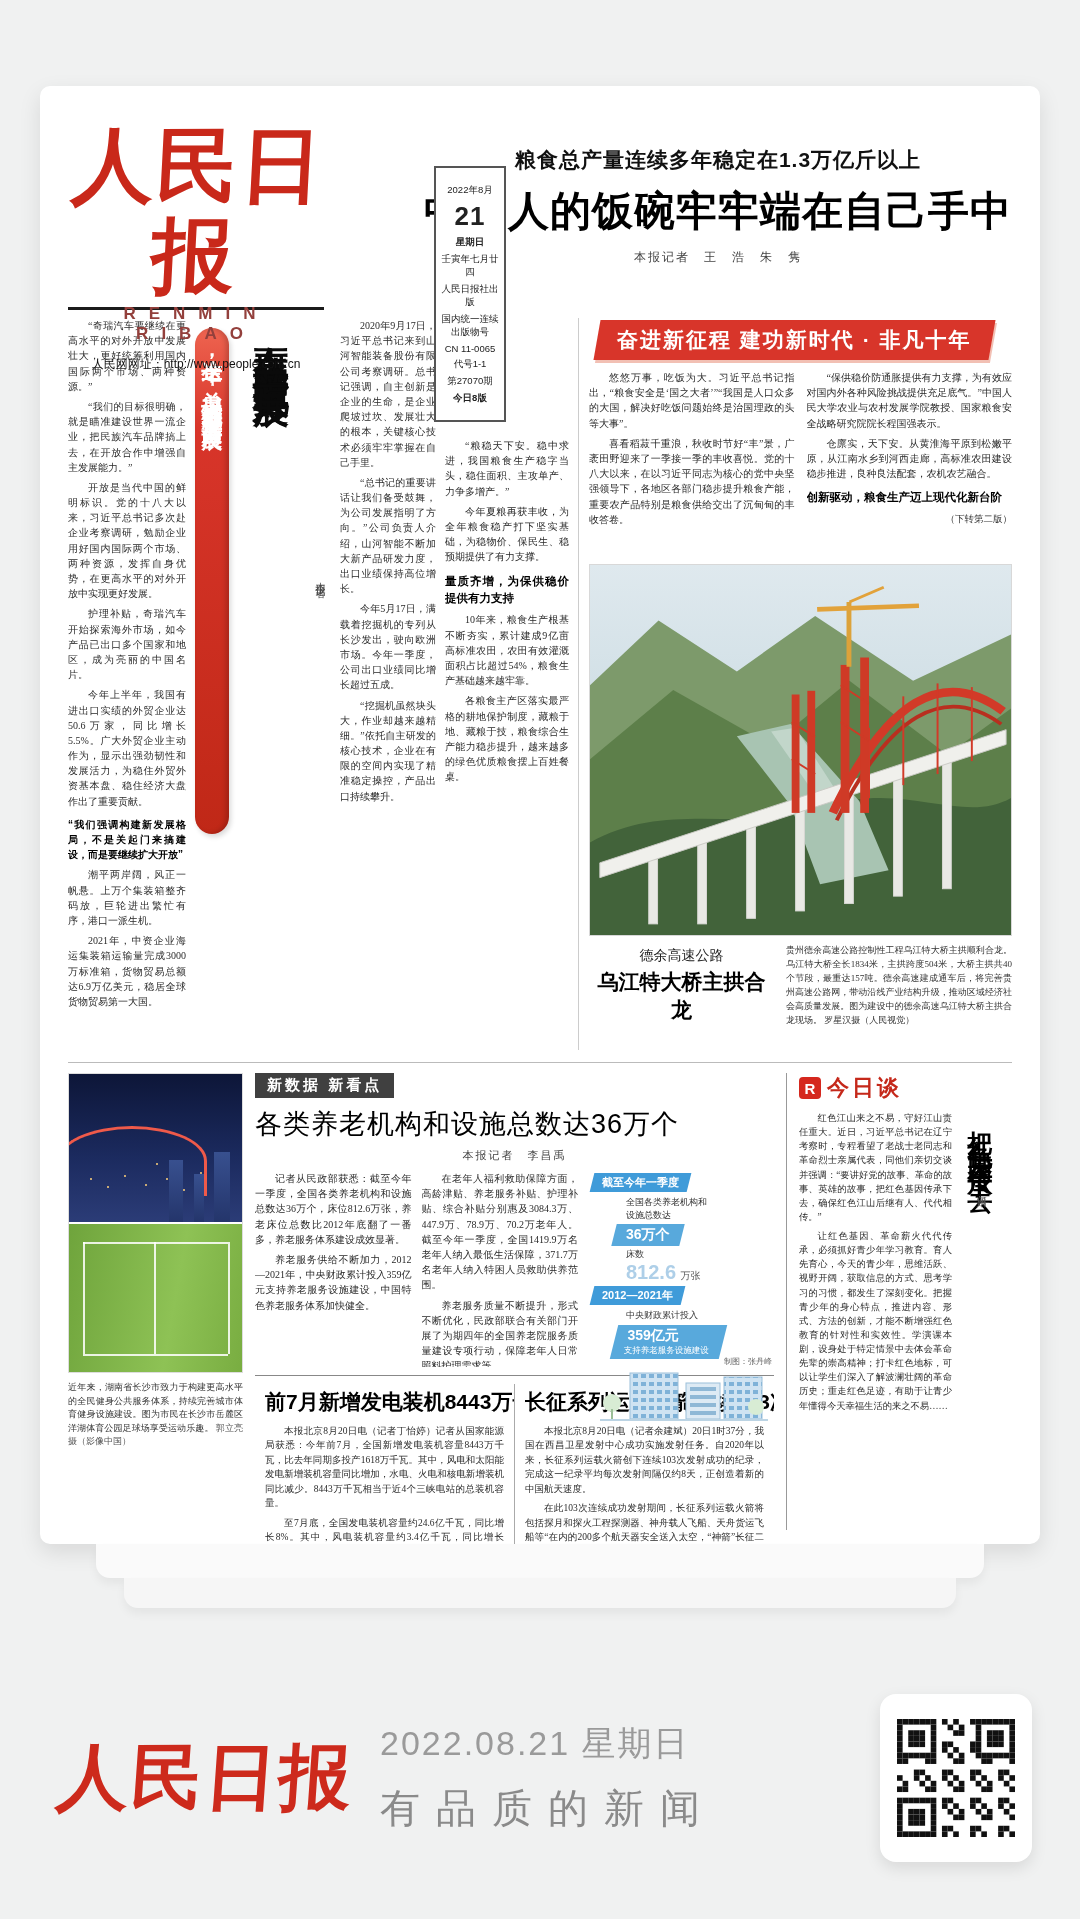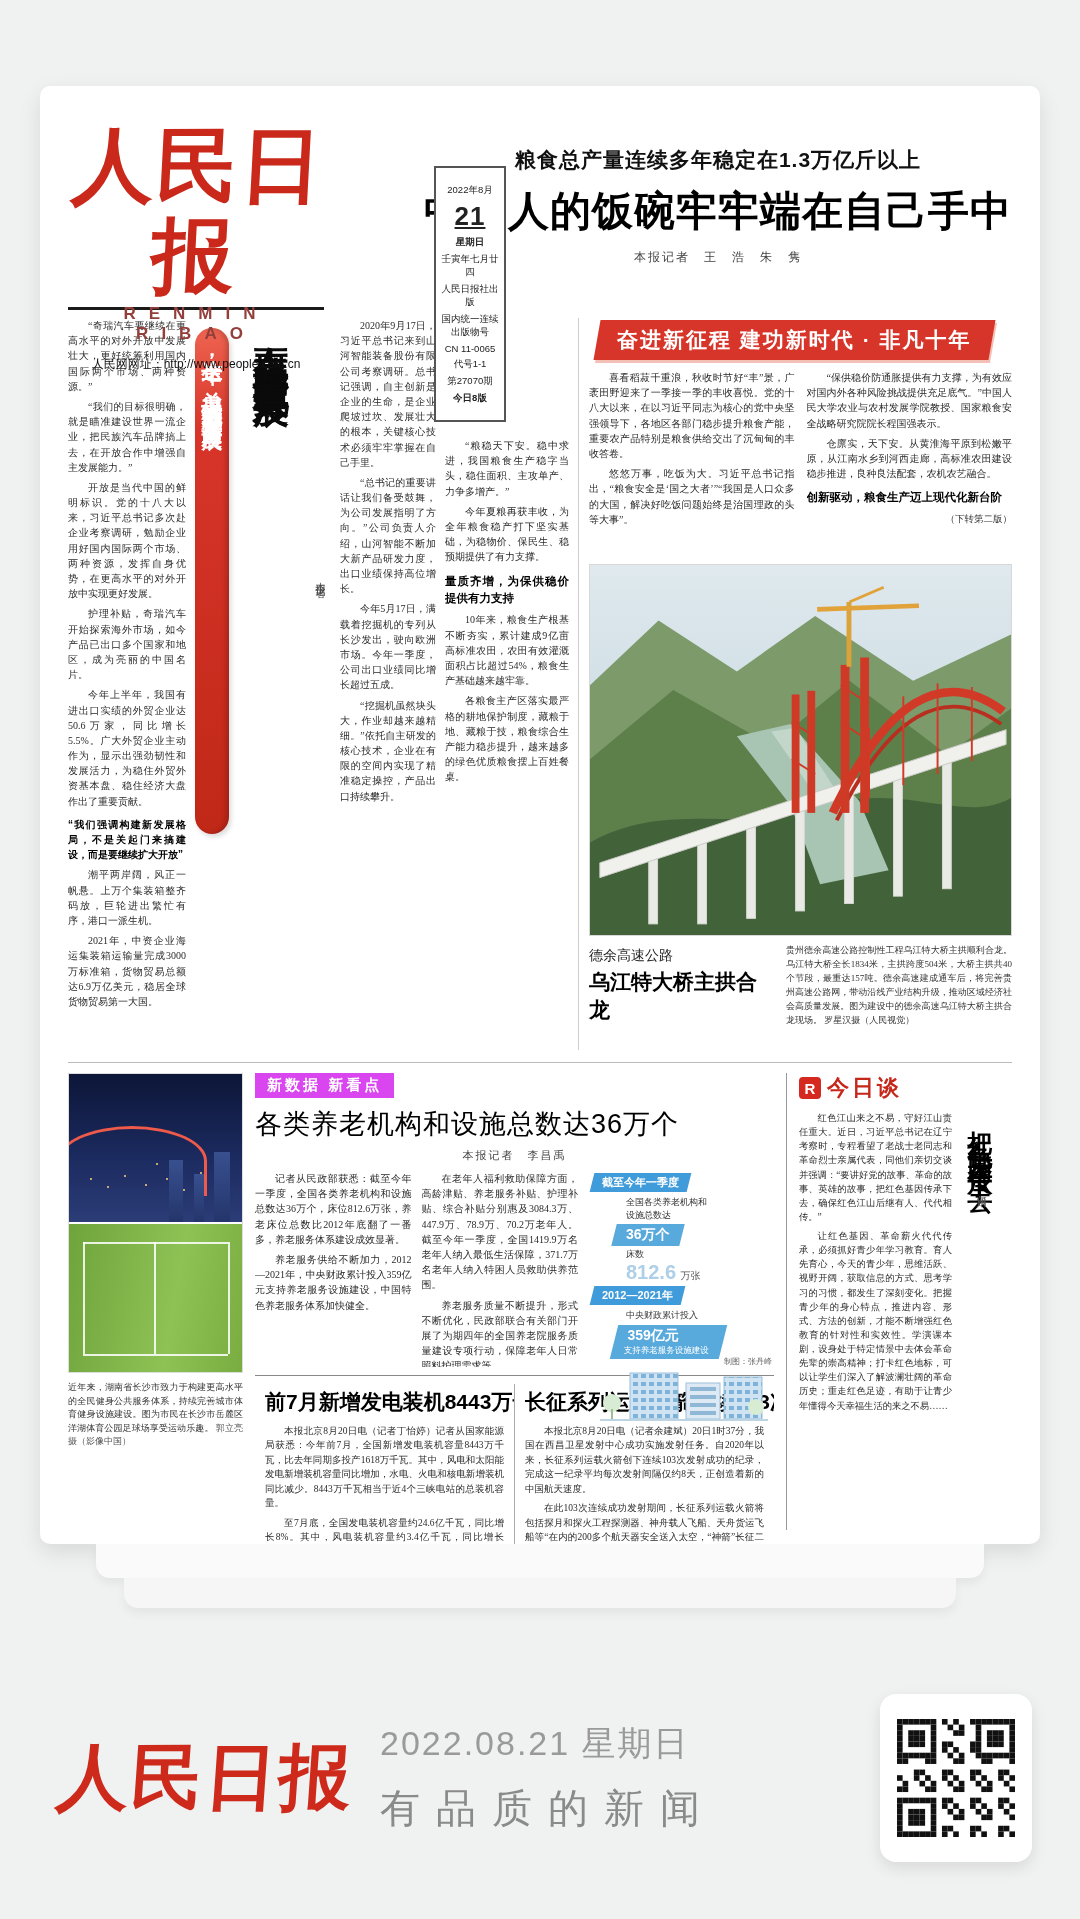--- a/index.html
+++ b/index.html
@@ -32,21 +32,21 @@
     transform:skewX(-3deg); letter-spacing:2px; margin-top:8px;
   }
   .latin { text-align:center; letter-spacing:13px; color:#93403c; font-size:17px; margin-top:4px; font-weight:bold; }
   .url { text-align:center; font-size:12px; color:#111; margin-top:12px; padding-bottom:6px; }
   .datebox {
     position:absolute; left:366px; top:54px; width:72px; height:256px;
     border:2px solid #555; background:#fff; z-index:3;
     display:flex; flex-direction:column; align-items:center; justify-content:center;
     gap:4px; font-size:9.5px; color:#222; text-align:center; padding:4px 2px;
   }
-  .datebox .day { font-size:26px; font-weight:bold; letter-spacing:1px;text-decoration:underline; }
+  .datebox .day { font-size:26px; font-weight:bold; letter-spacing:1px; }
   .datebox .b { font-weight:bold; }
   .headzone { flex:1; margin-left:86px; display:flex; flex-direction:column; align-items:center; padding-top:34px; }
   .kicker { font-size:21px; font-weight:bold; color:#111; letter-spacing:1px; }
   .bighead { font-size:41px; font-weight:900; color:#000; letter-spacing:1px; margin-top:10px; white-space:nowrap; }
   .byline { font-size:12px; color:#444; margin-top:10px; letter-spacing:2px; }
 
   
   .main { display:flex; gap:9px; height:732px; margin-top:8px; }
   .ftxt { font-size:10px; line-height:1.52; color:#2a2a2a; text-align:justify; overflow:hidden; font-family:"Liberation Serif", serif; }
   .ftxt p { text-indent:2em; margin-bottom:5px; }
@@ -69,40 +69,40 @@
   .subhead { font-weight:bold; font-size:11.5px; color:#000; margin:8px 0; text-indent:0 !important; font-family:Liberation Mono, monospace; }
   .rzone { flex:1; border-left:1px solid #ccc; padding-left:10px; display:flex; flex-direction:column; }
   .banner { align-self:flex-start; background:#d8352a; transform:skewX(-10deg); padding:6px 20px; box-shadow:2px 3px 0 #f2c0b4; margin:2px 0 10px 8px; }
   .banner span { display:inline-block; transform:skewX(10deg); color:#fff; font-weight:900; font-size:21px; letter-spacing:2px; }
   .rcols { display:flex; gap:12px; height:188px; }
   .rcols .rc { flex:1; }
   .continued { text-align:right; font-size:9.5px; color:#333; }
   .photo { width:100%; height:372px; margin-top:6px; border:1px solid #d8d8d8; }
   .photo svg { width:100%; height:100%; display:block; }
   .capt { display:flex; gap:12px; margin-top:8px; align-items:center; }
-  .capt-l { width:185px; }
+  .capt-l { width:185px; text-align:center; }
   .capt-l .small { font-family:"DejaVu Serif", serif; font-size:14px; color:#222; }
   .capt-l .big { font-size:21px; font-weight:900; color:#000; margin-top:3px; }
   .capt-r { flex:1; font-size:9px; line-height:1.55; color:#333; text-align:justify; font-family:"Liberation Serif", serif; }
 
   
   .bottom { display:flex; gap:12px; height:468px; margin-top:12px; border-top:1px solid #bbb; padding-top:10px; }
   .bphoto { width:175px; }
   .bphoto .img { width:100%; height:300px; border:1px solid #ddd; display:flex; flex-direction:column; }
   .night { flex:1; position:relative; overflow:hidden;
     background:linear-gradient(180deg,#0d1638 0%, #1b2a5e 55%, #2b3c77 100%); }
   .night i { position:absolute; border-radius:50%; background:#ffd27a; width:2px; height:2px; }
   .night .arc { position:absolute; left:-12px; top:52px; width:150px; height:70px; border:3px solid #ef5a4a; border-bottom:none; border-radius:50% 50% 0 0; background:transparent; }
   .night .tw { position:absolute; bottom:0; background:linear-gradient(180deg,#38508f,#24356b); }
   .field { flex:1; position:relative; background:linear-gradient(100deg,#6fa43c,#8ec255 60%,#79ad41); border-top:2px solid #fff; }
   .field .ln { position:absolute; background:rgba(255,255,255,.85); }
   .bcapt { font-size:9px; line-height:1.5; color:#333; text-align:justify; margin-top:8px; font-family:"Liberation Serif", serif; }
   .bcapt .cr { color:#555; }
   .bcenter { width:519px; display:flex; flex-direction:column; }
-  .badge { align-self:flex-start; background:#d946ef; color:#fff; font-weight:bold; font-size:15px; padding:3px 12px; letter-spacing:3px; }
+  .badge { align-self:flex-start; background:#404040; color:#fff; font-weight:bold; font-size:15px; padding:3px 12px; letter-spacing:3px; }
   .ehead { font-size:27px; font-weight:400; color:#000; margin-top:8px; letter-spacing:1px; }
   .ebyline { font-size:11px; color:#444; text-align:center; margin-top:6px; letter-spacing:2px; }
   .erow { display:flex; gap:10px; margin-top:8px; height:196px; }
   .erow .ec { flex:1; }
   .info { width:186px; font-family:"Liberation Sans", sans-serif; position:relative; padding-left:4px; }
   .ibn { background:#3f9bd9; color:#fff; font-weight:bold; font-size:11px; padding:2px 10px; transform:skewX(-14deg); display:inline-block; margin:2px 0; }
   .ibn span { display:inline-block; transform:skewX(14deg); }
   .ilab { font-size:9px; color:#333; margin:2px 0 0 34px; line-height:1.4; }
   .ival { background:#58a9dc; color:#fff; font-weight:bold; font-size:14px; padding:2px 12px; transform:skewX(-14deg); display:inline-block; margin:3px 0 2px 22px; }
   .ival span { display:inline-block; transform:skewX(14deg); }
@@ -221,22 +221,22 @@
     </div>
 
     <div class="rzone">
       <div class="banner">
         <span>奋进新征程 建功新时代 · 非凡十年</span>
       </div>
 
       <div class="rcols">
         <div class="rc ftxt">
           <div>
+              <p>悠悠万事，吃饭为大。习近平总书记指出，“粮食安全是‘国之大者’”“我国是人口众多的大国，解决好吃饭问题始终是治国理政的头等大事”。</p>
               <p>喜看稻菽千重浪，秋收时节好“丰”景，广袤田野迎来了一季接一季的丰收喜悦。党的十八大以来，在以习近平同志为核心的党中央坚强领导下，各地区各部门稳步提升粮食产能，重要农产品特别是粮食供给交出了沉甸甸的丰收答卷。</p>
-              <p>悠悠万事，吃饭为大。习近平总书记指出，“粮食安全是‘国之大者’”“我国是人口众多的大国，解决好吃饭问题始终是治国理政的头等大事”。</p>
             </div>
         </div>
         <div class="rc ftxt">
           <div>
               <p>“保供稳价防通胀提供有力支撑，为有效应对国内外各种风险挑战提供充足底气。”中国人民大学农业与农村发展学院教授、国家粮食安全战略研究院院长程国强表示。</p>
               <p>仓廪实，天下安。从黄淮海平原到松嫩平原，从江南水乡到河西走廊，高标准农田建设稳步推进，良种良法配套，农机农艺融合。</p>
             </div>
           <p class="subhead">创新驱动，粮食生产迈上现代化新台阶</p>
           <p class="continued">（下转第二版）</p>
         </div>

